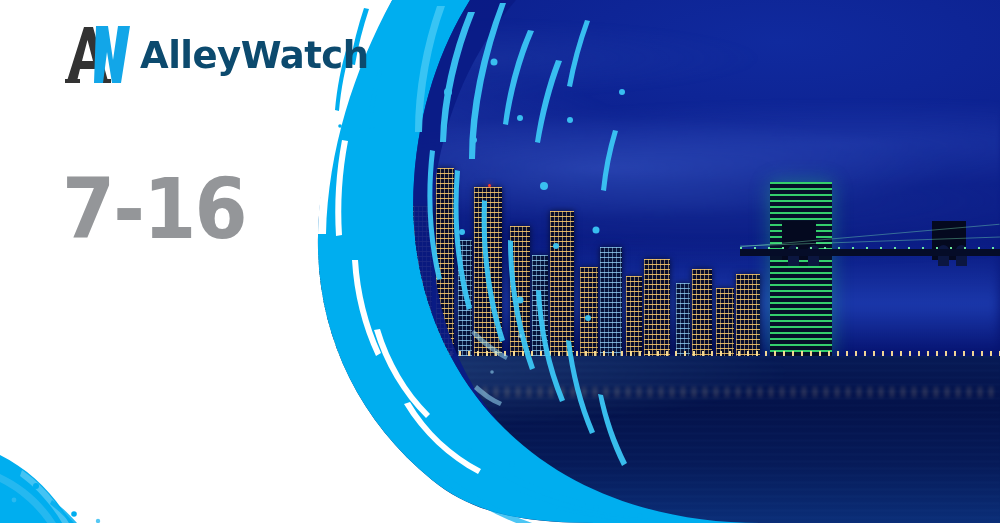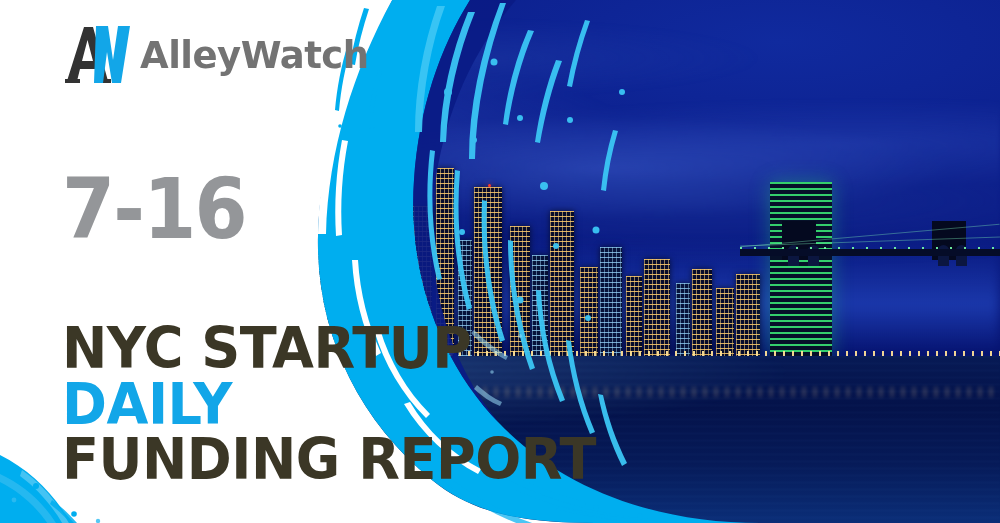--- a/index.html
+++ b/index.html
@@ -138,21 +138,21 @@
     display:flex;align-items:center;height:70px;
   }
   .logo-mark{position:relative;width:76px;height:62px;}
   .logo-mark svg{position:absolute;left:0;top:0;}
   .logo-word{
     margin-left:4px;
     font-family:"DejaVu Sans",sans-serif;
     font-weight:bold;
     font-size:37px;
     letter-spacing:-0.5px;
-    color:#737373;
+    color:#0c4a6e;
     line-height:1;
   }
 
   .date{
     position:absolute;left:62px;top:168px;
     font-family:"DejaVu Sans",sans-serif;
     font-weight:bold;
     font-size:83px;
     letter-spacing:-2px;
     color:#949699;
@@ -372,19 +372,14 @@
         <path d="M36 55 L51 55 L51 59 L36 59 Z" fill="#333333"></path>
 
         <path d="M36 2 L48 2 L53 36 L58 2 L70 2 L61 59 L52 59 L47 28 L43 59 L34 59 Z" fill="#12a6e8"></path>
       </svg>
     </div>
     <div class="logo-word">AlleyWatch</div>
   </div>
 
   <div class="date">7-16</div>
 
-  <div class="headline">
-    <div class="hl-line">NYC STARTUP</div>
-    <div class="hl-line accent">DAILY</div>
-    <div class="hl-line">FUNDING REPORT</div>
-  </div>
 
 </div>
 
 </body></html>

